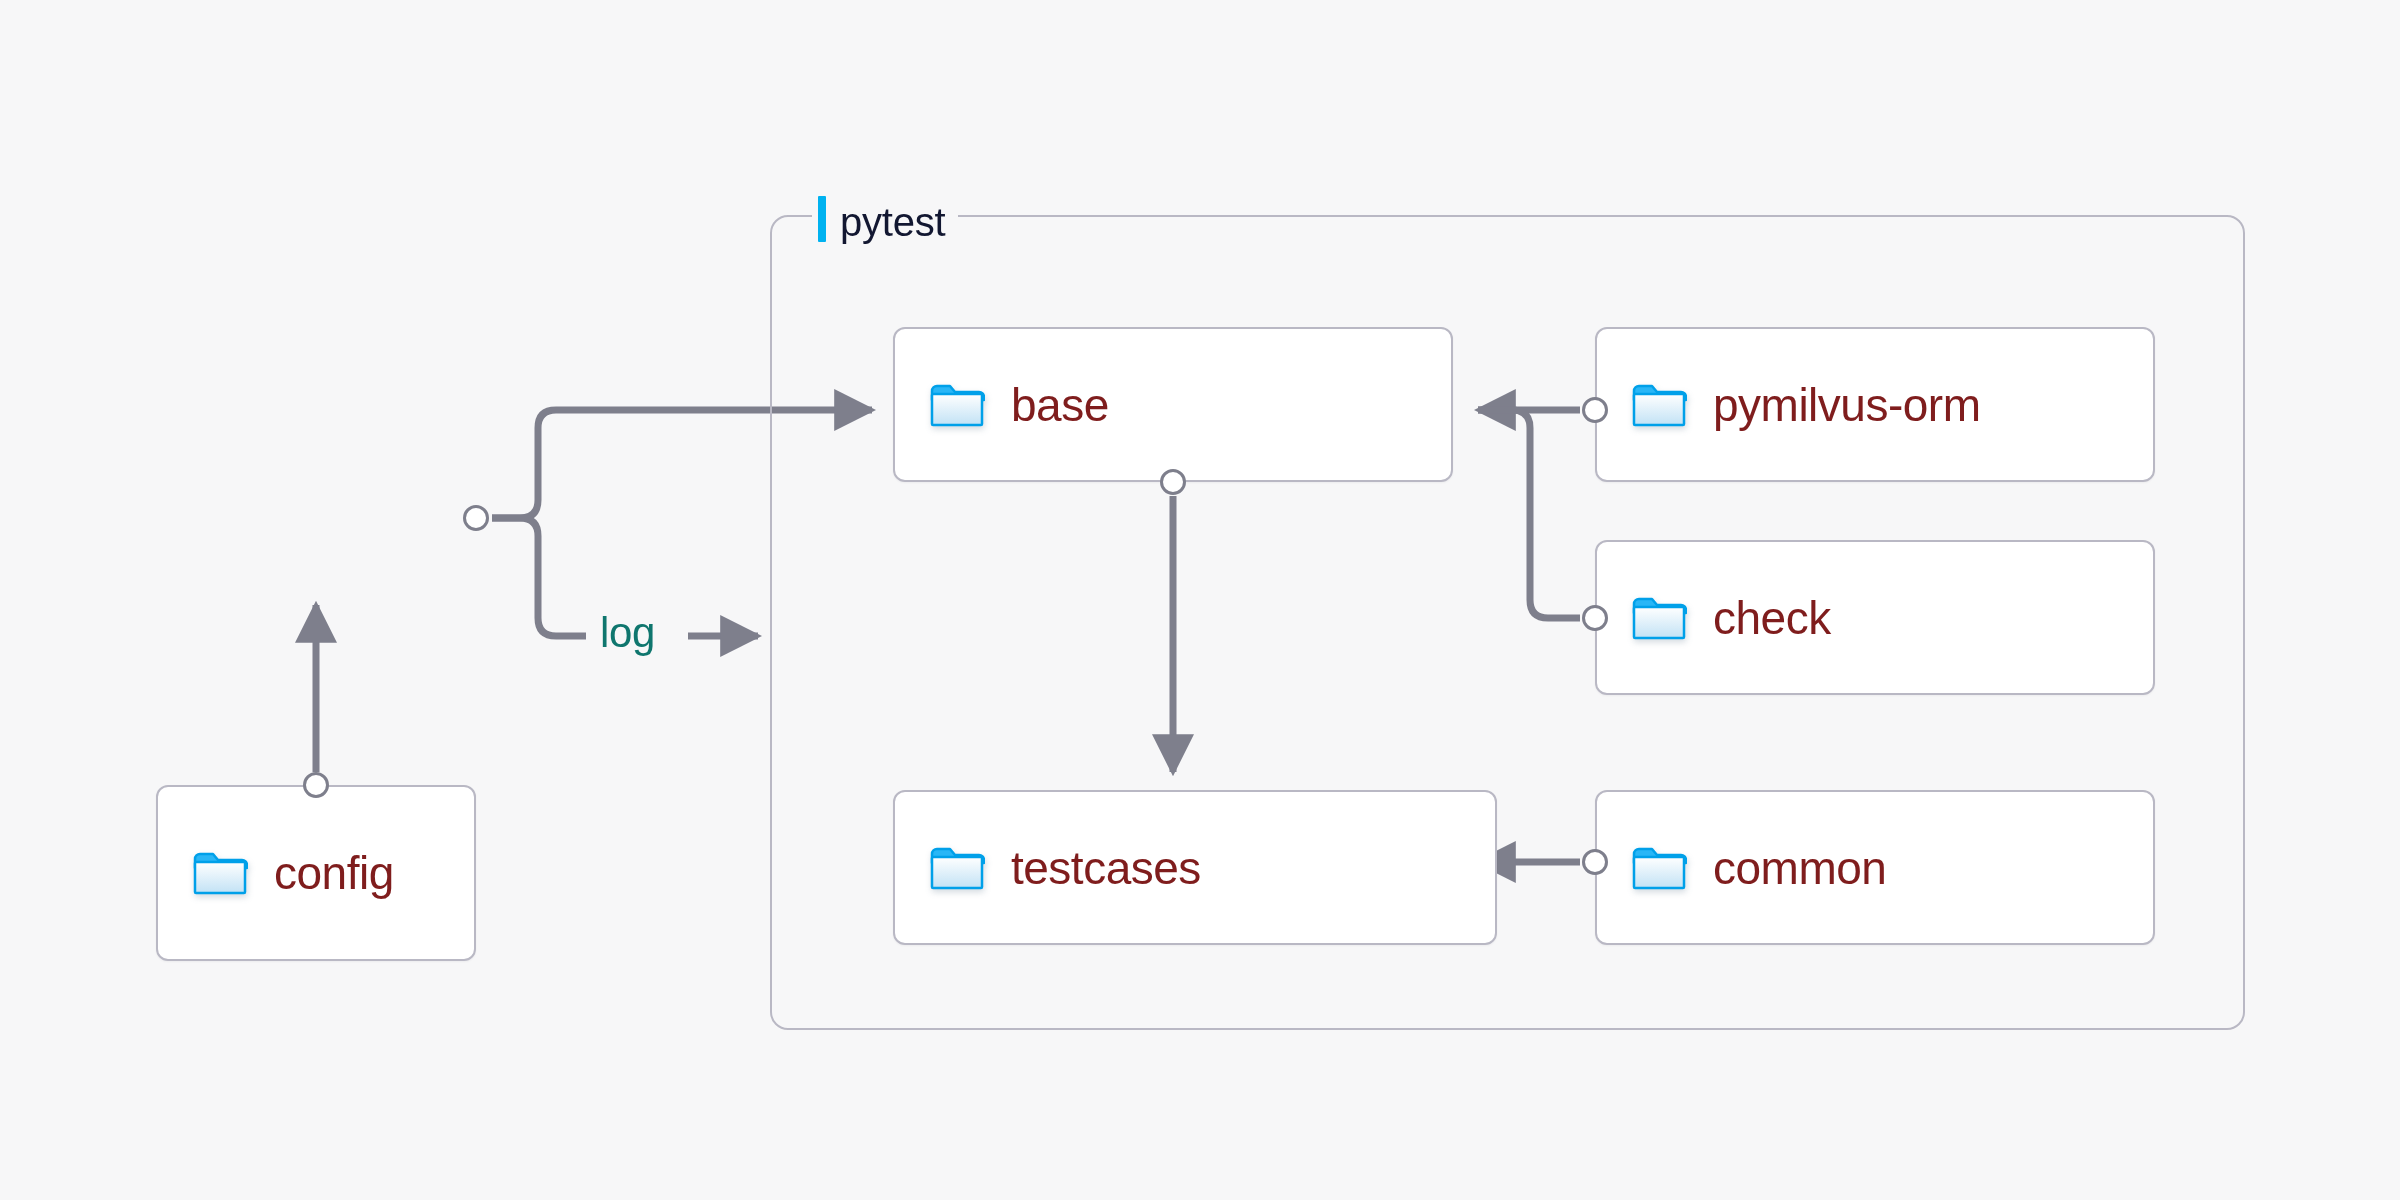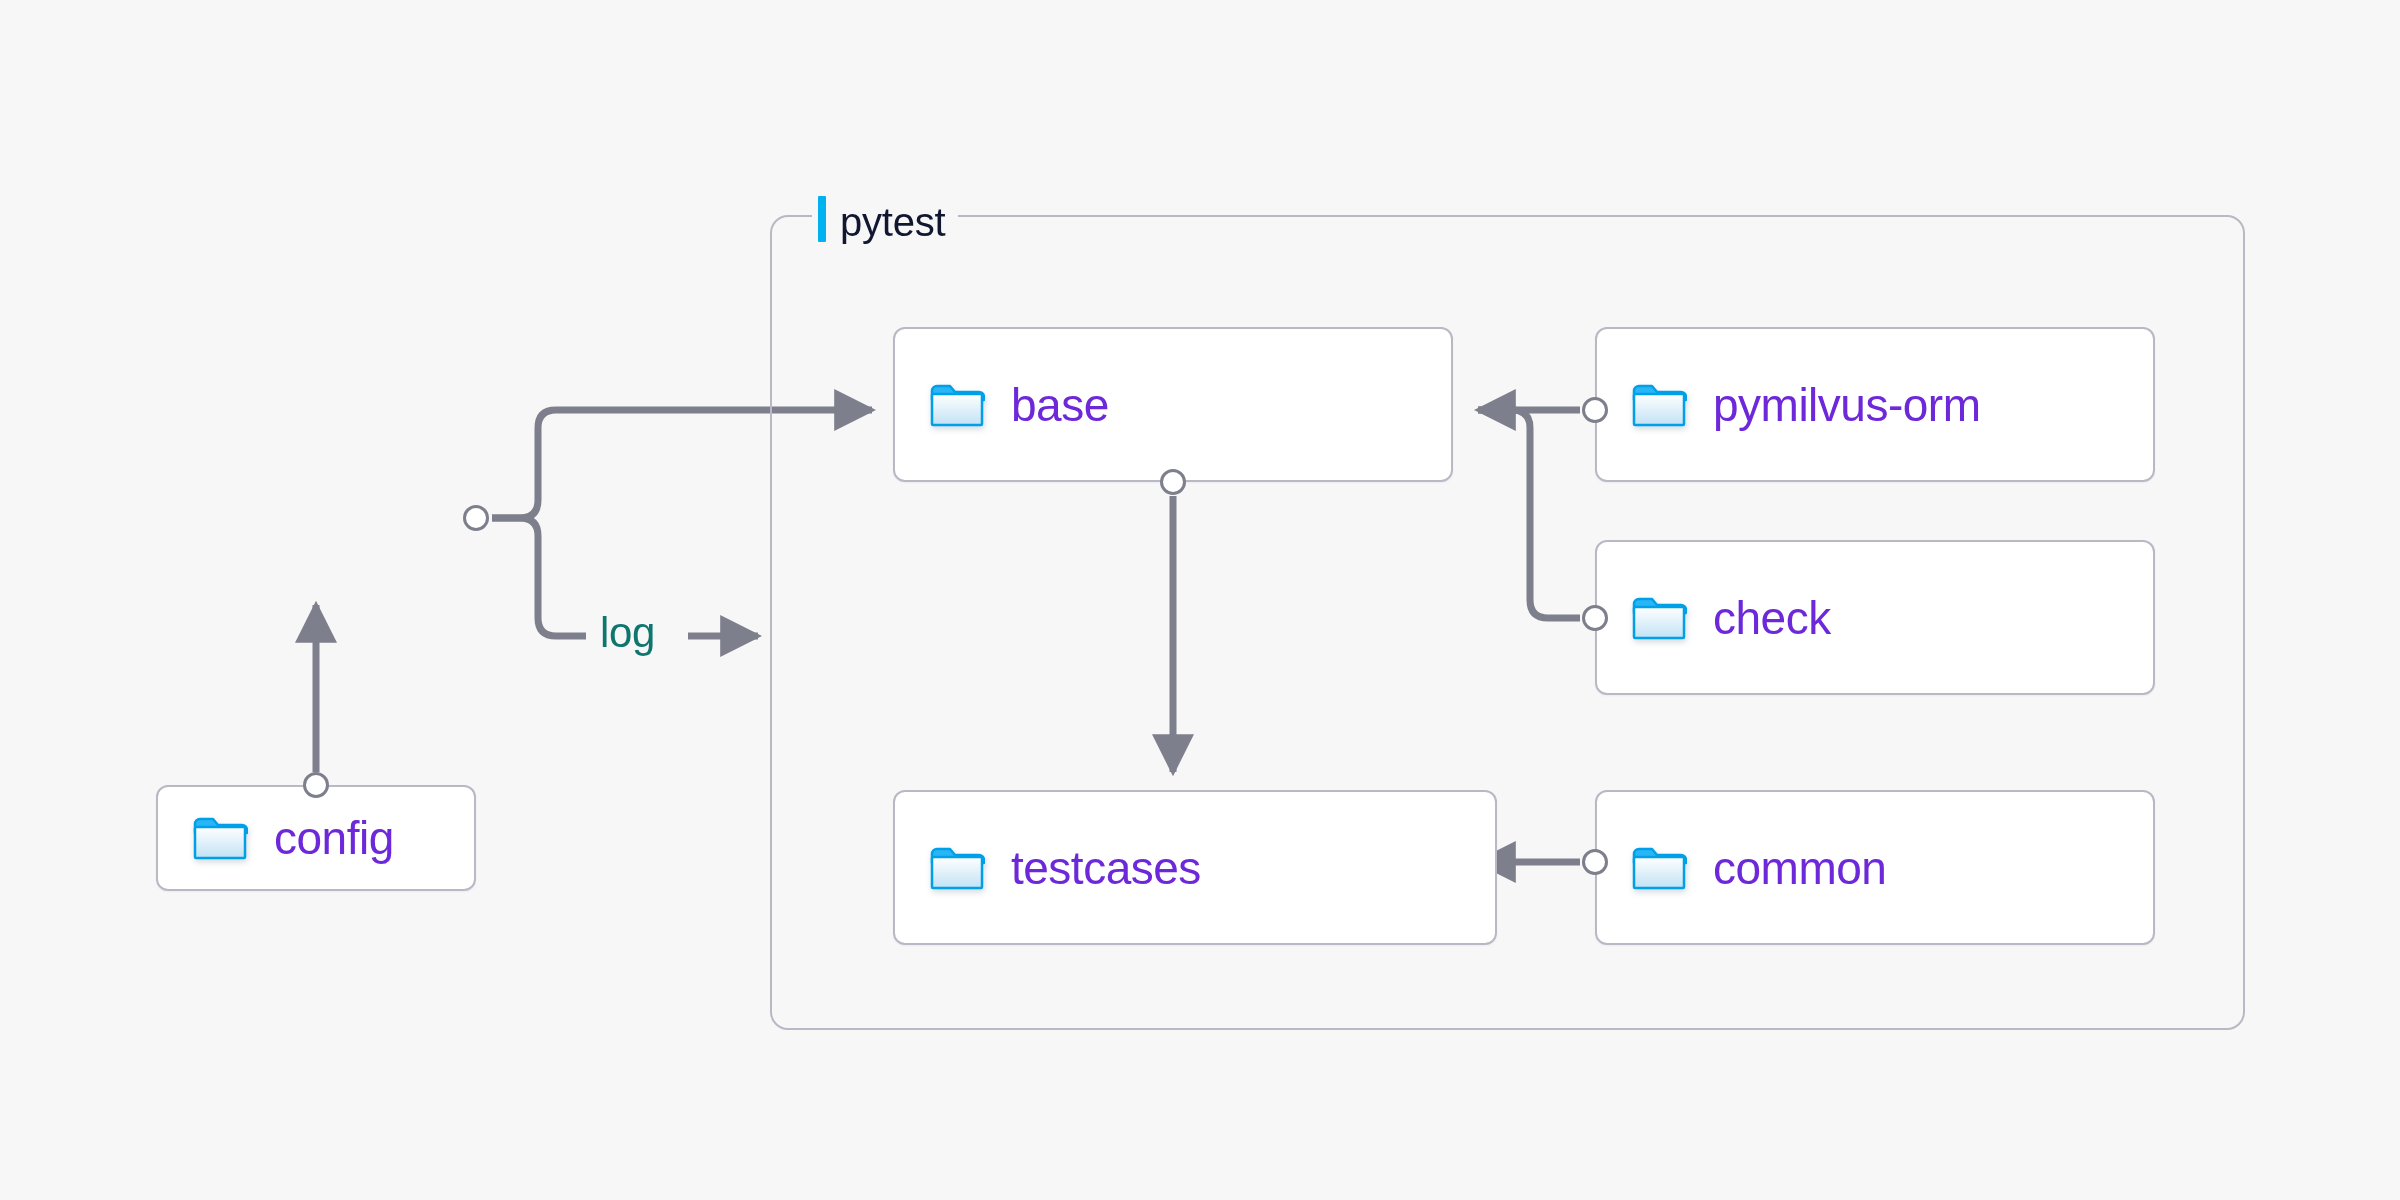--- a/index.html
+++ b/index.html
@@ -78,21 +78,21 @@
   }
   .folder-icon {
     width: 56px;
     height: 46px;
     flex: 0 0 auto;
     display: block;
     filter: drop-shadow(1px 3px 3px rgba(60,90,120,0.22));
   }
   .node-label {
     font-size: 46px;
-    color: #6d28d9;
+    color: #7f1d1d;
     letter-spacing: -0.5px;
     line-height: 1;
     white-space: nowrap;
   }
 
   
   .port {
     position: absolute;
     width: 26px;
     height: 26px;
@@ -147,21 +147,21 @@
   </svg>
 
   <div class="group-box" style="left:770px; top:215px; width:1475px; height:815px;"></div>
   <div class="group-label-wrap" style="left:812px; top:188px;">
     <span class="group-bar"></span>
     <span class="group-label">pytest</span>
   </div>
 
   <div class="port" style="left:463px; top:505px;"></div>
 
-  <div class="node" style="left:156px; top:785px; width:320px; height:106px;">
+  <div class="node" style="left:156px; top:785px; width:320px; height:176px;">
     <div class="node-inner">
       <svg class="folder-icon" viewBox="0 0 56 46">
         <path d="M3 9 a5 5 0 0 1 5-5 h13 l5 6 h24 a5 5 0 0 1 5 5 v3 H3 z" fill="#29b6f6" stroke="#00a0e9" stroke-width="2.5" stroke-linejoin="round"></path>
         <rect x="3" y="12" width="50" height="31" rx="1" fill="url(#folderFill)" stroke="#00a0e9" stroke-width="2.5" stroke-linejoin="round"></rect>
       </svg>
       <span class="node-label">config</span>
     </div>
   </div>
   <div class="port" style="left:303px; top:772px;"></div>
 

